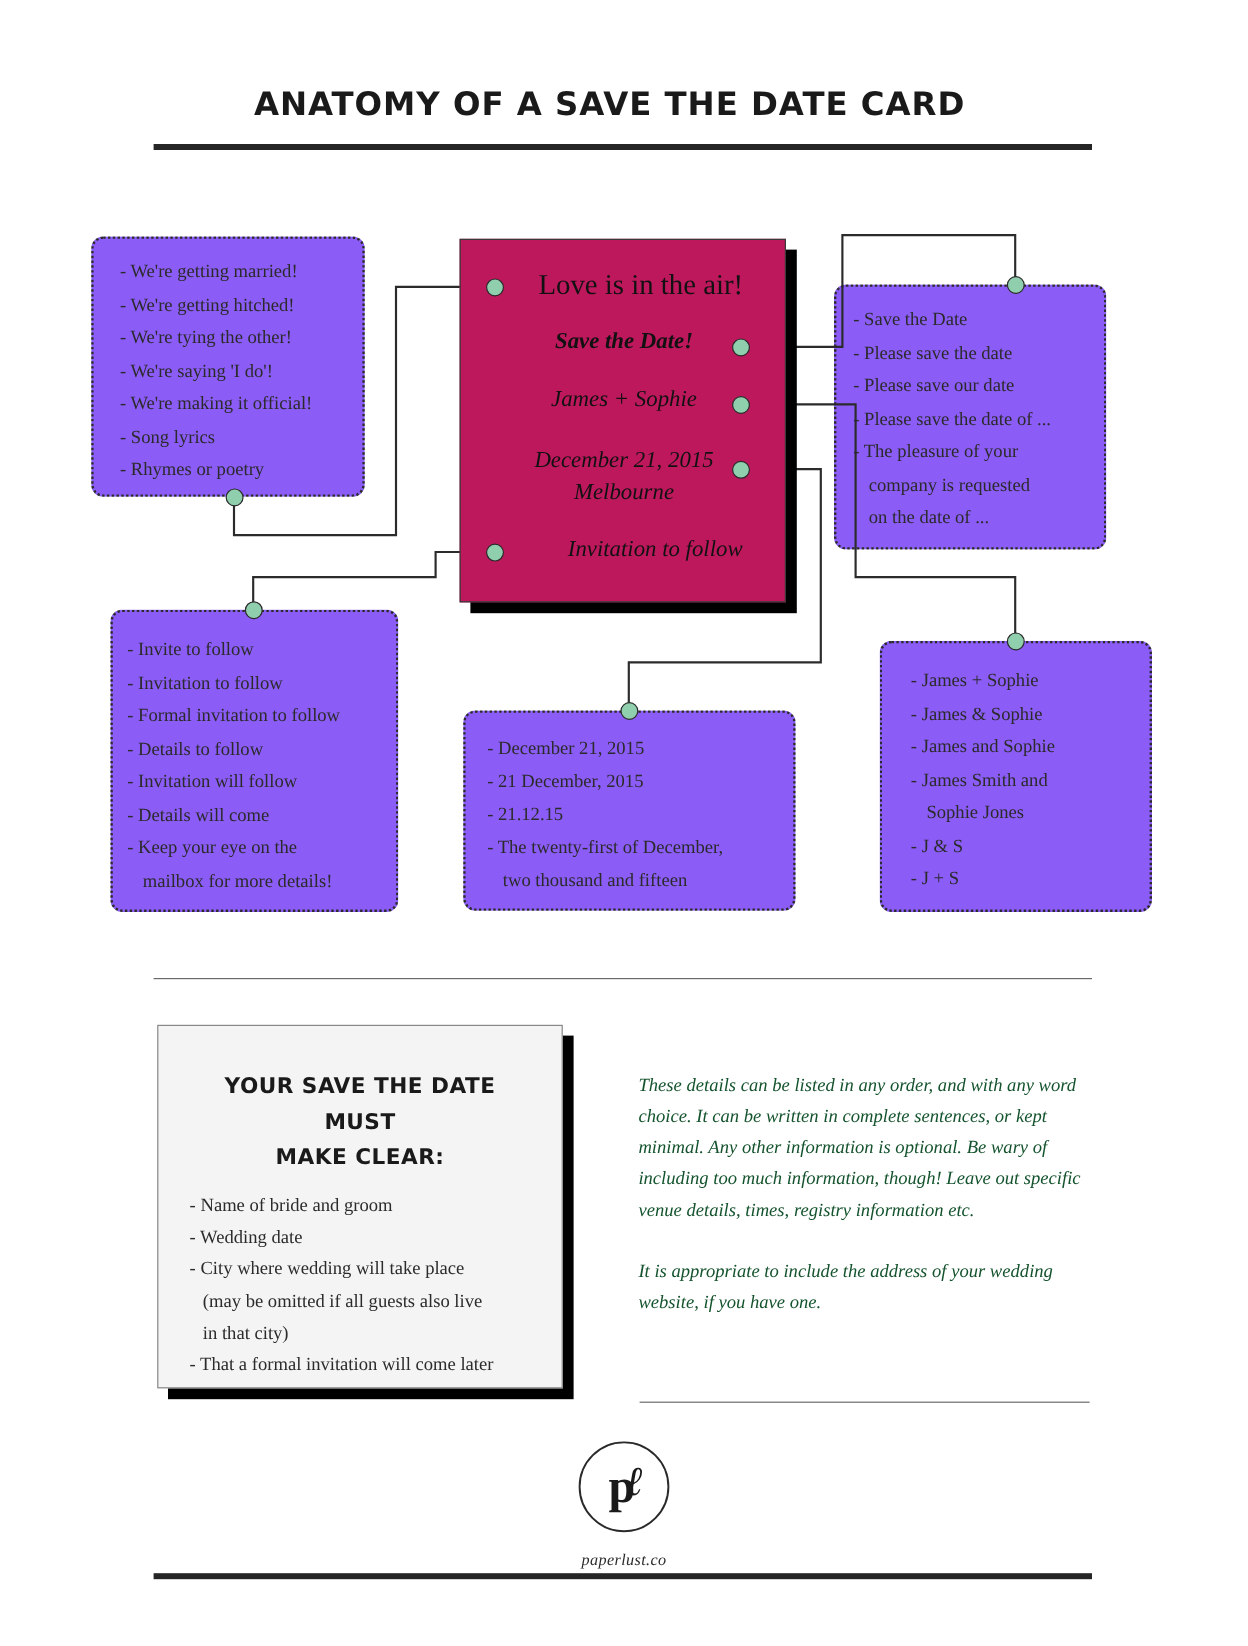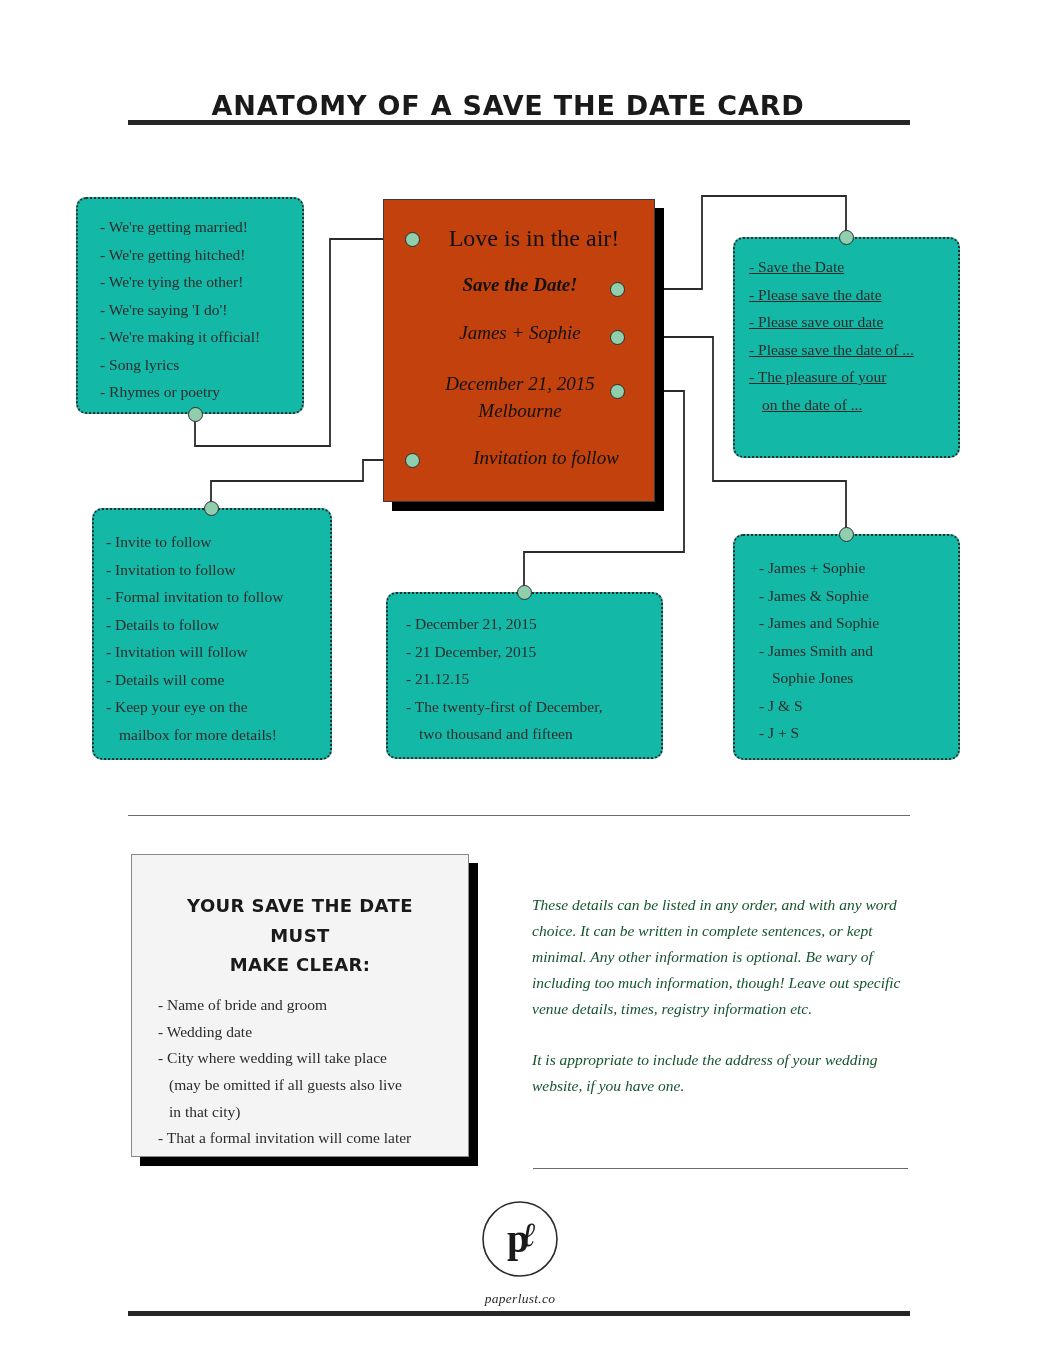--- a/index.html
+++ b/index.html
@@ -13,21 +13,21 @@
     position: relative;
     font-family: "Liberation Serif", "DejaVu Serif", serif;
     color: #262626;
     overflow: hidden;
   }
 
   
   #page-title {
     position: absolute;
     left: 0;
-    top: 90px;
+    top: 72px;
     width: 1016px;
     text-align: center;
     font-family: "DejaVu Sans", "Liberation Sans", sans-serif;
     font-weight: bold;
     font-size: 27px;
     letter-spacing: 0.8px;
     color: #1a1a1a;
   }
   .rule-thick {
     position: absolute;
@@ -46,52 +46,52 @@
   }
   #rule-mid  { left: 128px; width: 782px; top: 815px; }
   #rule-logo { left: 533px; width: 375px; top: 1168px; }
 
   
   .dbox {
     position: absolute;
     border: 2px dotted #2b2b2b;
     border-radius: 10px;
     box-sizing: border-box;
-    background: #14b8a6;
+    background: #8b5cf6;
   }
   .dbox ul {
     list-style: none;
     margin: 0;
     padding: 0;
   }
   .dbox li {
     font-size: 15.5px;
     line-height: 1.78;
     color: #2b2b2b;
     white-space: nowrap;
   }
   .dbox li .cont { display: block; padding-left: 13px; }
 
   #box-opener     { left: 76px;  top: 197px; width: 228px; height: 217px; padding: 14px 0 0 22px; }
-  #box-savephrase { left: 733px; top: 237px; width: 227px; height: 221px; padding: 14px 0 0 14px; text-decoration: underline; }
+  #box-savephrase { left: 695px; top: 237px; width: 227px; height: 221px; padding: 14px 0 0 14px; }
   #box-followup   { left: 92px;  top: 508px; width: 240px; height: 252px; padding: 18px 0 0 12px; }
   #box-dates      { left: 386px; top: 592px; width: 277px; height: 167px; padding: 16px 0 0 18px; }
   #box-names      { left: 733px; top: 534px; width: 227px; height: 226px; padding: 18px 0 0 24px; }
 
   #box-savephrase li, #box-names li { font-size: 15.5px; }
   #box-dates li { font-size: 15.5px; }
 
   
   #sample-card {
     position: absolute;
     left: 383px;
     top: 199px;
     width: 272px;
     height: 303px;
-    background: #c2410c;
+    background: #be185d;
     border: 1.5px solid #3a3a3a;
     box-sizing: border-box;
     box-shadow: 9px 9px 0 0 #000000;
     z-index: 4;
   }
   #sample-card .card-line {
     position: absolute;
     left: 0;
     width: 272px;
     text-align: center;
@@ -250,20 +250,21 @@
 </div>
 
 <div class="dbox" id="box-savephrase">
   <ul>
     <li>- Save the Date</li>
     <li>- Please save the date</li>
     <li>- Please save our date</li>
     <li>- Please save the date of ...</li>
     <li>
       <span>- The pleasure of your</span>
+      <span class="cont">company is requested</span>
       <span class="cont">on the date of ...</span>
     </li>
   </ul>
 </div>
 
 <div class="dbox" id="box-followup">
   <ul>
     <li>- Invite to follow</li>
     <li>- Invitation to follow</li>
     <li>- Formal invitation to follow</li>

